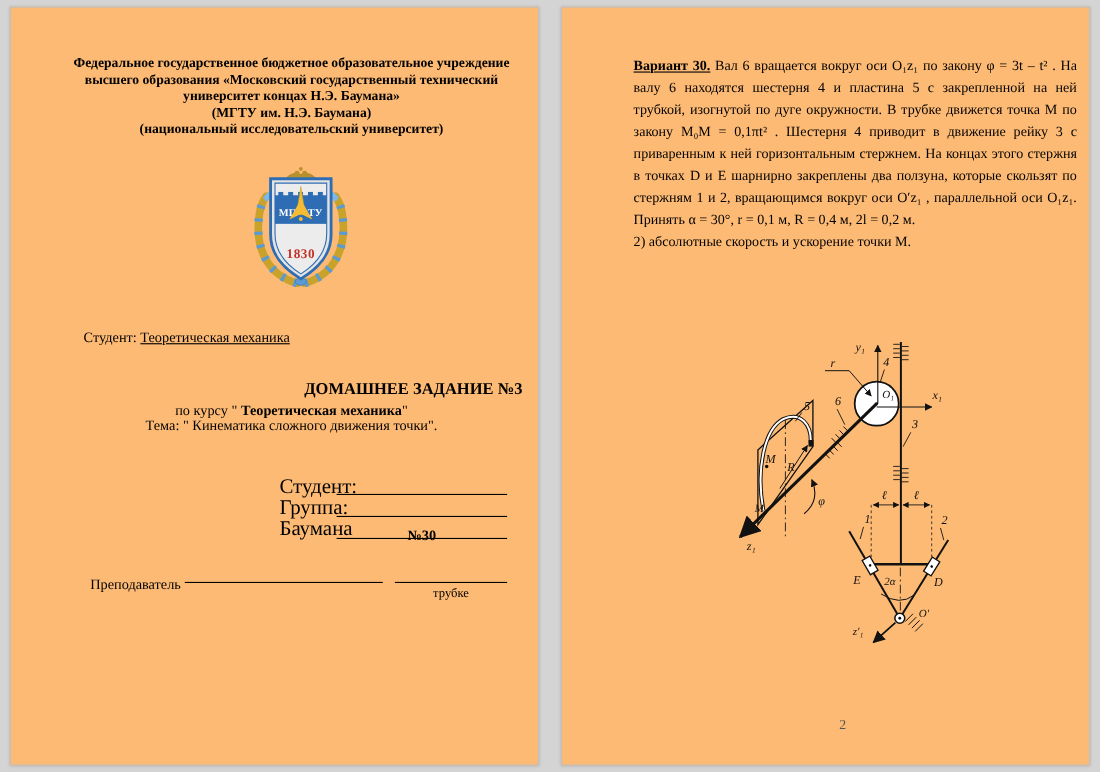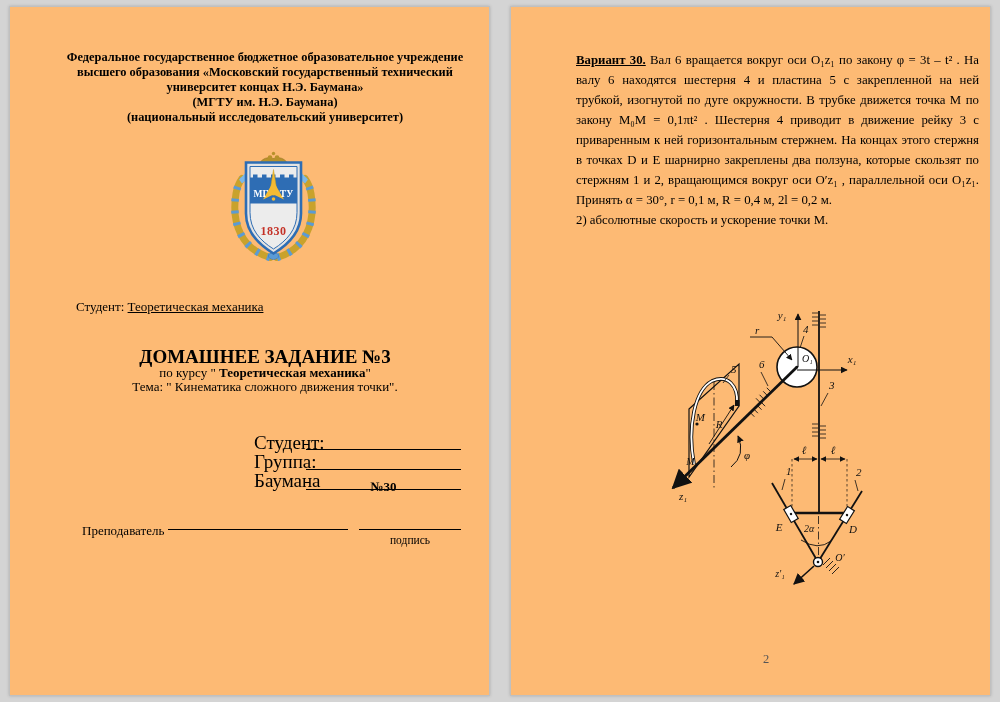--- a/index.html
+++ b/index.html
@@ -17,22 +17,22 @@
   }
   .page-left{left:9px;}
   .page-right{left:510px;}
 
   
   .uni-header{position:absolute;top:43px;left:45px;width:420px;text-align:center;
     font-weight:bold;font-size:12.4px;line-height:15px;}
   .emblem{position:absolute;left:216px;top:142px;width:95px;height:112px;}
   .fac-row{position:absolute;left:66px;font-size:13px;white-space:nowrap;}
   .fac-row .val{text-decoration:underline;}
-  .hw-title{position:absolute;top:339px;left:45px;width:420px;text-align:center;
-    font-weight:bold;font-size:19px;}
+  .hw-title{position:absolute;top:339px;left:45px;width:420px;text-align:right;
+    font-weight:bold;font-size:15px;}
   .hw-course{position:absolute;top:358px;left:45px;width:420px;text-align:center;font-size:13px;}
   .hw-course .bold{font-weight:bold;}
   .hw-theme{position:absolute;top:372px;left:45px;width:420px;text-align:center;font-size:13px;}
   .f-label{position:absolute;left:244px;font-size:19px;}
   .f-line{position:absolute;left:296px;width:155px;border-bottom:1.3px solid #000;height:0;}
   .variant-value{position:absolute;left:296px;width:155px;top:462px;text-align:center;
     font-weight:bold;font-size:13px;margin-top:10px;}
   .teacher-label{position:absolute;left:72px;top:516px;font-size:13px;}
   .t-line1{position:absolute;left:158px;top:522px;width:180px;border-bottom:1.3px solid #000;height:0;}
   .t-line2{position:absolute;left:349px;top:522px;width:102px;border-bottom:1.3px solid #000;height:0;}
@@ -121,21 +121,21 @@
   <div class="f-line" style="top:442px"></div>
   <div class="f-label" style="top:444px">Группа:</div>
   <div class="f-line" style="top:462px"></div>
   <div class="f-label" style="top:463px">Баумана</div>
   <div class="variant-value">№30</div>
   <div class="f-line" style="top:482px"></div>
 
   <div class="teacher-label">Преподаватель</div>
   <div class="t-line1"></div>
   <div class="t-line2"></div>
-  <div class="sig-caption">подпись</div>
+  <div class="sig-caption">трубке</div>
 </div>
 
 <div class="page page-right">
 
   <div class="task-text">
     <p><span class="b-u">Вариант 30.</span><span> Вал 6 вращается вокруг оси O₁z₁ по закону φ = 3t – t² . На валу 6 находятся шестерня 4 и пластина 5 с закрепленной на ней трубкой, изогнутой по дуге окружности. В трубке движется точка М по закону М₀М = 0,1πt² . Шестерня 4 приводит в движение рейку 3 с приваренным к ней горизонтальным стержнем. На концах этого стержня в точках D и E шарнирно закреплены два ползуна, которые скользят по стержням 1 и 2, вращающимся вокруг оси O′z₁ , параллельной оси O₁z₁. Принять α = 30°, r = 0,1 м, R = 0,4 м, 2l = 0,2 м.</span></p>
     <p>2) абсолютные скорость и ускорение точки М.</p>
   </div>
 
   <svg class="diagram" viewBox="0 0 235 300">

